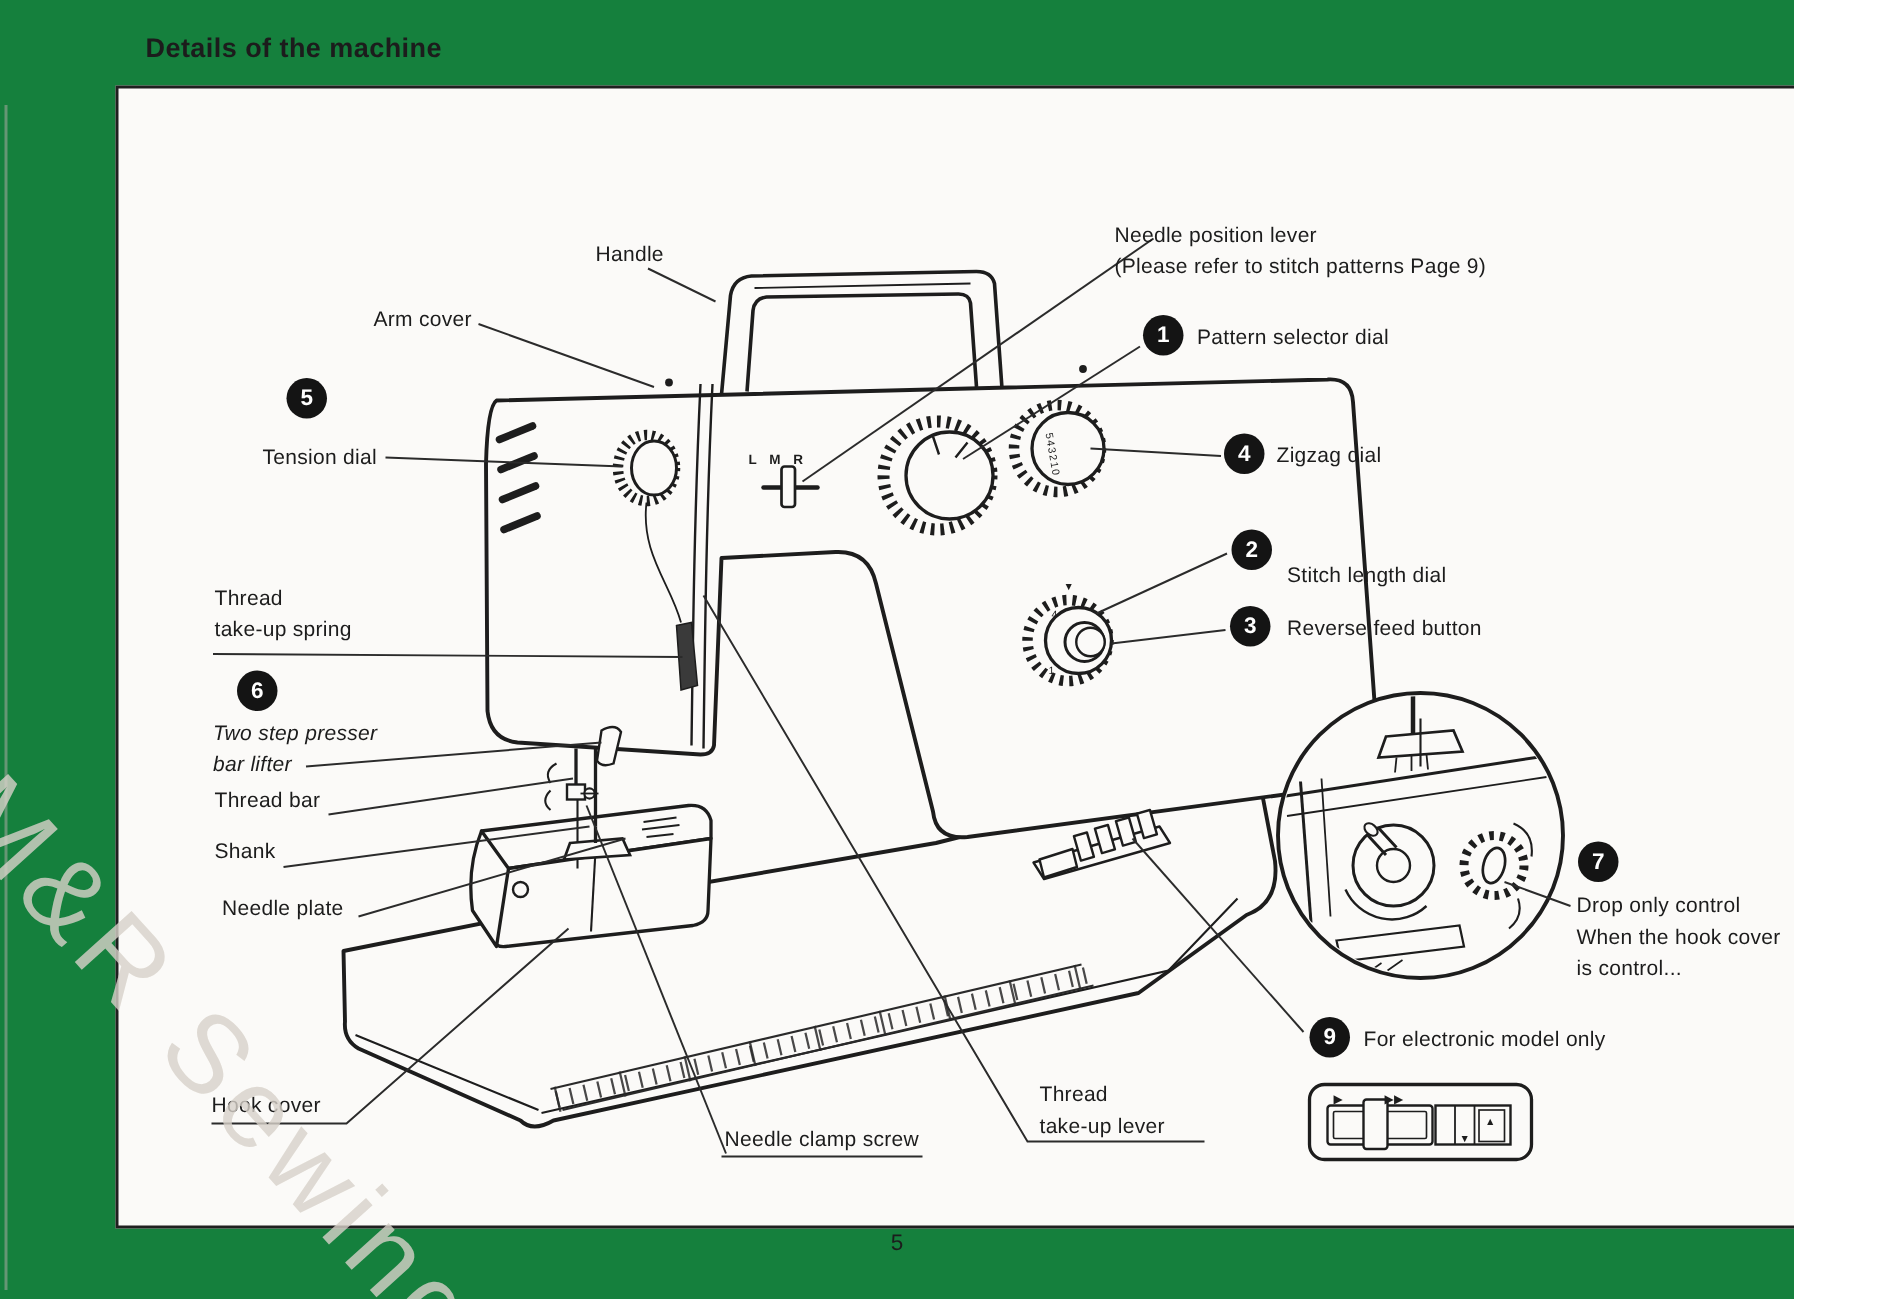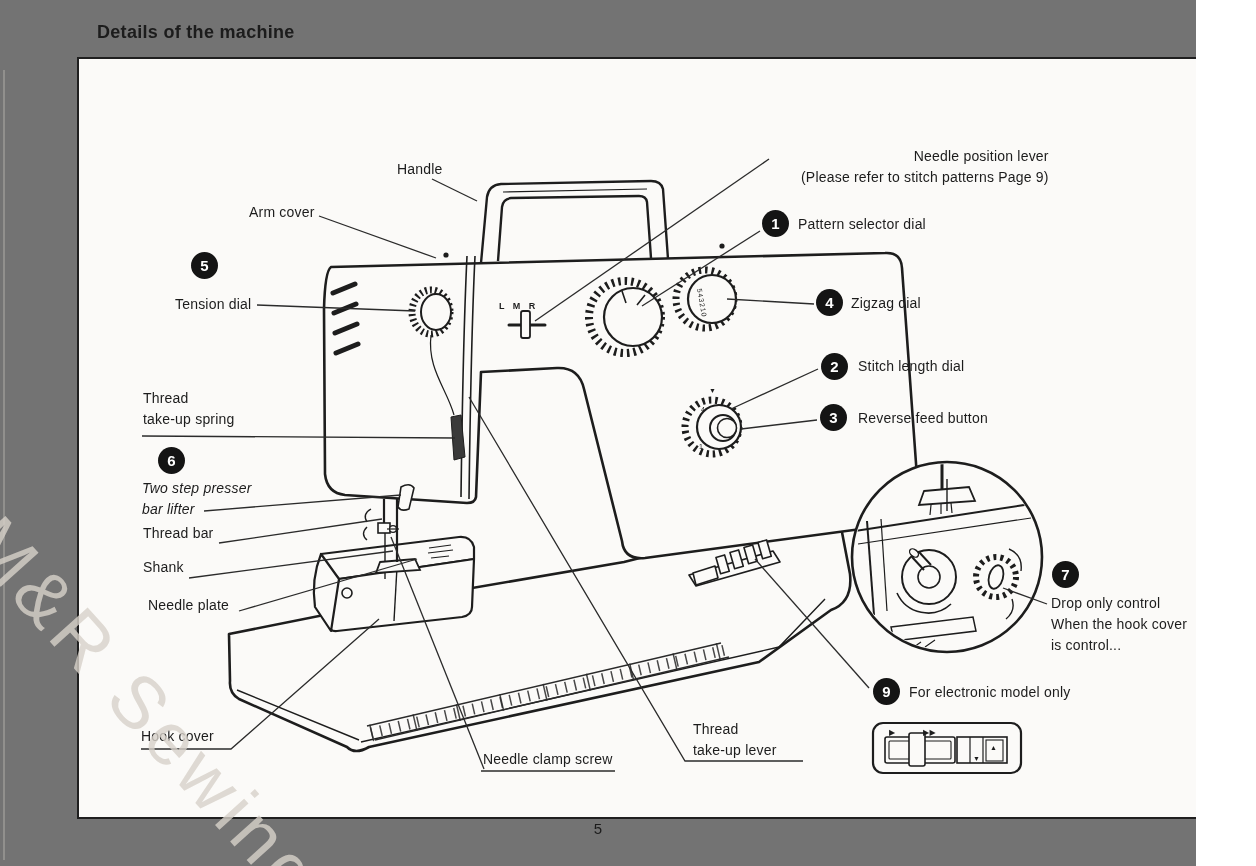--- a/index.html
+++ b/index.html
@@ -1,18 +1,18 @@
 <!DOCTYPE html>
 <html><head>
 <meta charset="utf-8">
 <style>
   html,body{margin:0;padding:0;}
   .page{
     position:relative;width:1196px;height:866px;
-    background:#737373;overflow:hidden;
+    background:#15803d;overflow:hidden;
     font-family:"Liberation Sans",sans-serif;color:#1c1c1c;
   }
   .scan-edge{position:absolute;left:3px;top:70px;width:2px;height:790px;background:#a9a7a3;opacity:.55;}
   .doc-title{position:absolute;left:97px;top:22px;font-size:18px;font-weight:bold;letter-spacing:.3px;}
   .frame{position:absolute;left:77px;top:57px;width:1138px;height:758px;border:2px solid #1f1f1f;background:#fbfaf8;}
   .frame svg{position:absolute;left:0;top:0;}
   .label{position:absolute;font-size:14px;line-height:21px;white-space:nowrap;letter-spacing:.2px;}
   .label span{display:block;}
   .badge{
     position:absolute;width:27px;height:27px;border-radius:50%;
@@ -265,37 +265,37 @@
       <span>Hook cover</span>
     </div>
     <div class="label" style="left:404px;top:690px;">
       <span>Needle clamp screw</span>
     </div>
     <div class="label" style="left:614px;top:660px;">
       <span>Thread</span>
       <span>take-up lever</span>
     </div>
 
-    <div class="label" style="left:722px;top:87px;text-align:right;">
+    <div class="label" style="left:664px;top:87px;">
       <span>Needle position lever</span>
       <span>(Please refer to stitch patterns Page 9)</span>
     </div>
 
     <div class="badge" style="left:683px;top:151px;">1</div>
     <div class="label" style="left:719px;top:155px;">
       <span>Pattern selector dial</span>
     </div>
 
     <div class="badge" style="left:737px;top:230px;">4</div>
     <div class="label" style="left:772px;top:234px;">
       <span>Zigzag dial</span>
     </div>
 
     <div class="badge" style="left:742px;top:294px;">2</div>
-    <div class="label" style="left:779px;top:297px;text-align:right;">
+    <div class="label" style="left:779px;top:314px;text-align:right;">
       <span>Stitch length dial</span>
     </div>
 
     <div class="badge" style="left:741px;top:345px;">3</div>
     <div class="label" style="left:779px;top:349px;">
       <span>Reverse feed button</span>
     </div>
 
     <div class="badge" style="left:973px;top:502px;">7</div>
     <div class="label" style="left:972px;top:534px;">

